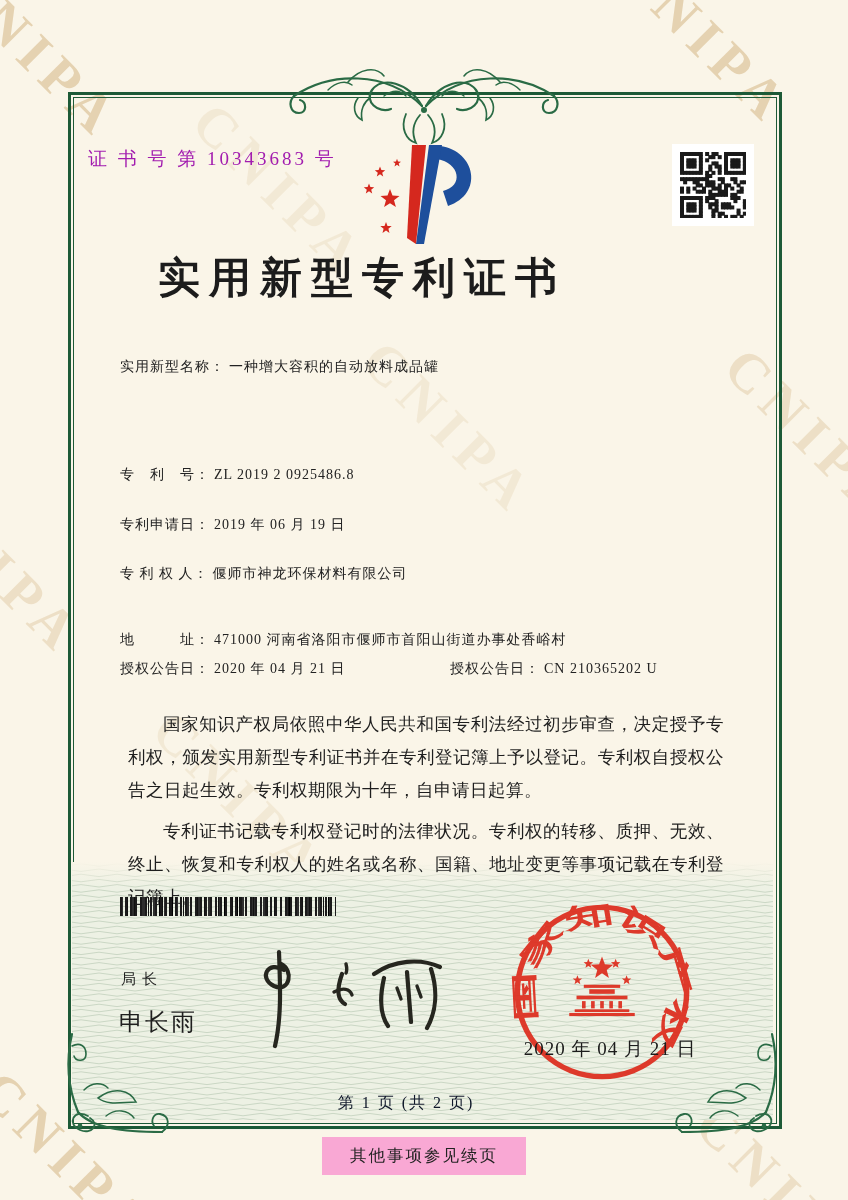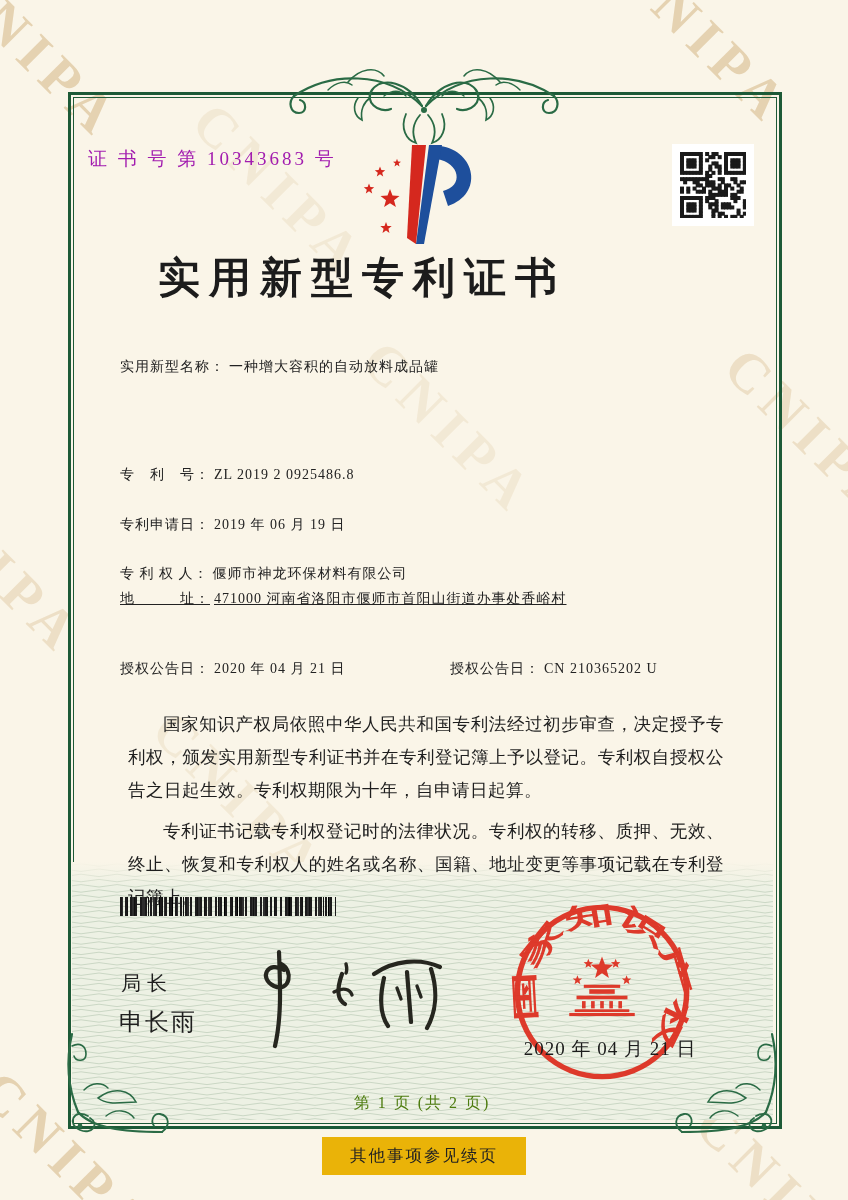--- a/index.html
+++ b/index.html
@@ -51,29 +51,29 @@
       repeating-linear-gradient(90deg,#111 0 1px,rgba(0,0,0,0) 1px 7px),
       repeating-linear-gradient(90deg,#2e2e2e 0 3px,rgba(0,0,0,0) 3px 11px),
       repeating-linear-gradient(90deg,#000 0 1px,rgba(0,0,0,0) 1px 13px);}
 
   
   .seal{position:absolute;left:511px;top:901px;width:182px;height:182px;opacity:.92;}
   .seal-date{position:absolute;left:520px;top:1036px;width:180px;font-size:19px;
              letter-spacing:1px;color:#1c1c1c;z-index:5;text-align:center;}
 
   
-  .sig-title{position:absolute;left:121px;top:970px;font-size:20px;color:#1f1f1f;letter-spacing:6px;}
+  .sig-title{position:absolute;left:121px;top:970px;font-size:15px;color:#1f1f1f;letter-spacing:6px;}
   .sig-name{position:absolute;left:119px;top:1006px;font-size:24px;color:#1f1f1f;letter-spacing:2px;}
   .sig-script{position:absolute;left:248px;top:946px;width:205px;height:104px;}
 
   
-  .page-num{position:absolute;left:68px;top:1093px;width:708px;text-align:center;
-            font-size:16px;color:#4d7c0f;letter-spacing:2px;}
+  .page-num{position:absolute;left:52px;top:1093px;width:708px;text-align:center;
+            font-size:16px;color:#0f172a;letter-spacing:2px;}
   .next-note{position:absolute;left:50%;top:1137px;transform:translateX(-50%);
-             background:#eab308;padding:8px 28px;font-size:16.5px;color:#222;
+             background:#f9a8d4;padding:8px 28px;font-size:16.5px;color:#222;
              letter-spacing:2px;white-space:nowrap;}
 
   
   .orn-top{position:absolute;left:288px;top:52px;width:272px;height:98px;}
   .orn-bl{position:absolute;left:58px;top:1032px;width:118px;height:106px;}
   .orn-br{position:absolute;left:668px;top:1032px;width:118px;height:106px;transform:scaleX(-1);}
 </style>
 </head>
 <body>
 
@@ -435,21 +435,21 @@
   </div>
   <div class="row" style="top:466px;">
     <span class="lbl">专　利　号：</span><span class="val">ZL 2019 2 0925486.8</span>
   </div>
   <div class="row" style="top:516px;">
     <span class="lbl">专利申请日：</span><span class="val">2019 年 06 月 19 日</span>
   </div>
   <div class="row" style="top:565px;">
     <span class="lbl">专 利 权 人：</span><span class="val">偃师市神龙环保材料有限公司</span>
   </div>
-  <div class="row" style="top:590px;text-decoration:underline;">
+  <div class="row" style="top:631px;">
     <span class="lbl">地　　　址：</span><span class="val">471000 河南省洛阳市偃师市首阳山街道办事处香峪村</span>
   </div>
   <div class="row grant" style="top:660px;width:612px;">
     <span>
       <span class="lbl">授权公告日：</span><span class="val">2020 年 04 月 21 日</span>
     </span>
     <span class="pair2">
       <span class="lbl">授权公告日：</span><span class="val">CN 210365202 U</span>
     </span>
   </div>

